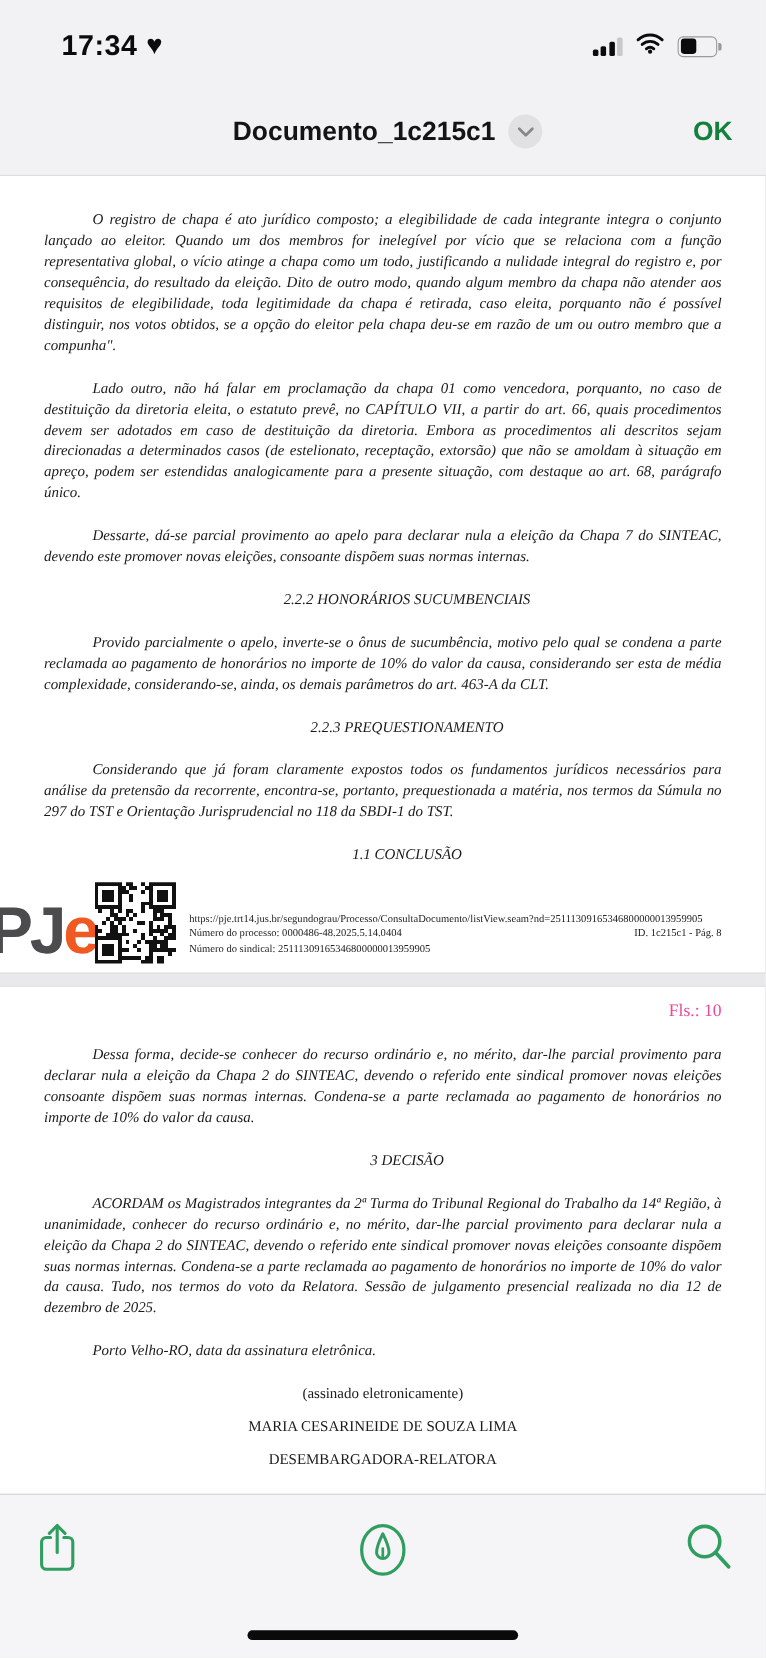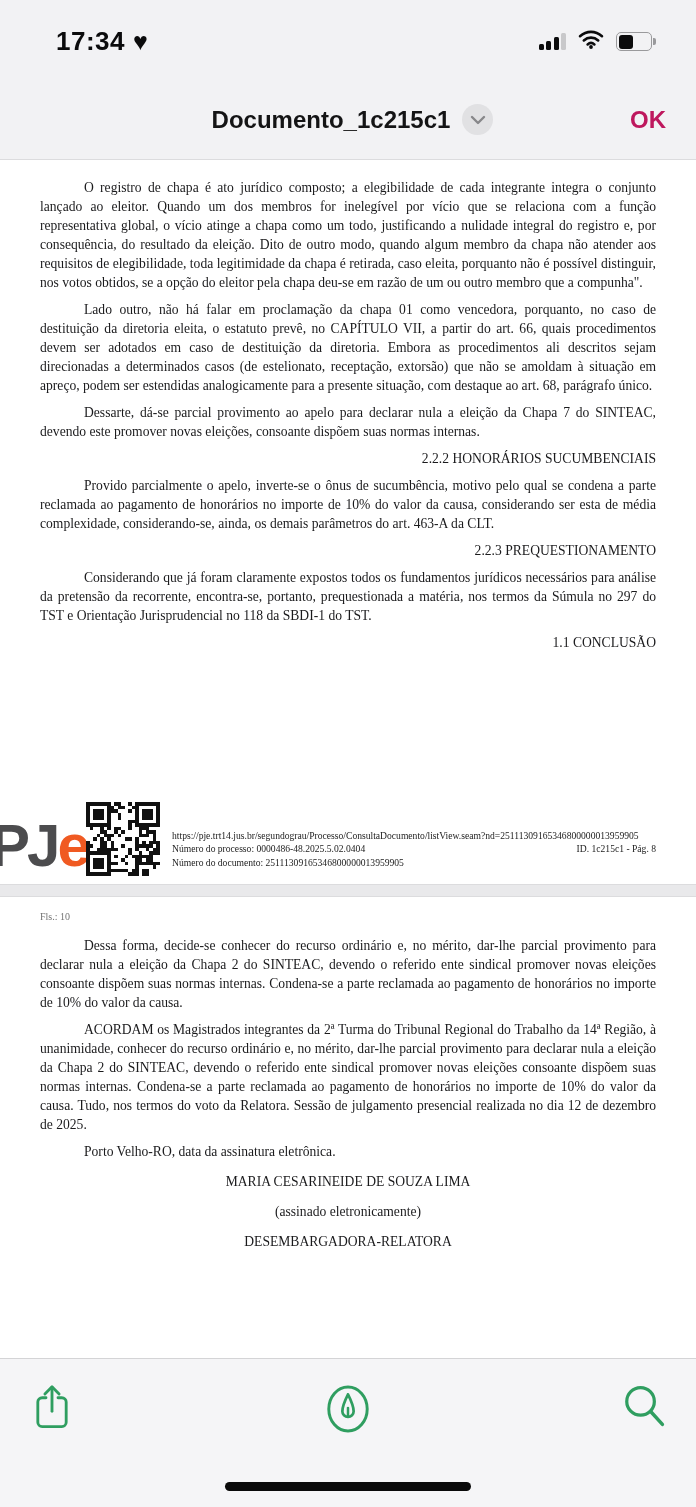--- a/index.html
+++ b/index.html
@@ -36,26 +36,26 @@
             background:none; cursor:pointer; }
 
   
   .doc-area { position:absolute; top:160px; left:0; width:696px; height:1198px; background:#e9e9eb;
               display:flex; flex-direction:column; }
   .page { background:#ffffff; box-shadow:0 0 0 1px #dcdcde; position:relative; }
   .page1 { height:724px; padding:10px 40px 0 40px; }
   .page-gap { height:13px; }
   .page2 { flex:1; padding:12px 40px 0 40px; overflow:hidden; }
   .para, .heading { font-family:"Liberation Serif", serif; font-size:13.6px; line-height:19px;
-                    color:#1a1a1c; margin:8px 0; }
+                    color:#1a1a1c; margin:20px 0;font-style:italic; }
   .para { text-align:justify; text-indent:44px; }
-  .heading { text-align:right; text-indent:44px; }
+  .heading { text-align:center; text-indent:44px; }
   .center-line { font-family:"Liberation Serif", serif; font-size:13.6px; line-height:19px;
                  color:#1a1a1c; text-align:center; margin:11px 0; }
-  .fls { font-family:"Liberation Serif", serif; font-size:10px; color:#737373; text-align:left;
+  .fls { font-family:"Liberation Serif", serif; font-size:16px; color:#ec4899; text-align:right;
          margin:2px 0 14px 0; }
 
   
   .p1-footer { position:absolute; left:0; right:40px; bottom:0; height:90px; }
   .pje-logo { position:absolute; left:-10px; bottom:8px; font-size:60px; font-weight:800;
               letter-spacing:-3px; line-height:1; }
   .pje-gray { color:#4c4c4e; } .pje-orange { color:#f05a22; }
   .qr { position:absolute; left:86px; bottom:8px; width:74px; height:74px; }
   .qr svg { width:74px; height:74px; display:block; }
   .sig-block { position:absolute; left:172px; right:0; bottom:15px;
@@ -107,21 +107,21 @@
 
   <div class="navbar">
     <div class="nav-center">
       <span class="nav-title">Documento_1c215c1</span>
       <span class="nav-chevron">
         <svg width="16" height="10" viewBox="0 0 16 10">
             <path d="M2 2 L8 8 L14 2" fill="none" stroke="#87878a" stroke-width="2.4" stroke-linecap="round" stroke-linejoin="round"></path>
           </svg>
       </span>
     </div>
-    <button class="nav-ok" style="color:#be185d;">OK</button>
+    <button class="nav-ok" style="color:#15803d;">OK</button>
   </div>
 
   <div class="doc-area">
 
     <div class="page page1">
       <p class="para">O registro de chapa é ato jurídico composto; a elegibilidade de cada integrante integra o conjunto lançado ao eleitor. Quando um dos membros for inelegível por vício que se relaciona com a função representativa global, o vício atinge a chapa como um todo, justificando a nulidade integral do registro e, por consequência, do resultado da eleição. Dito de outro modo, quando algum membro da chapa não atender aos requisitos de elegibilidade, toda legitimidade da chapa é retirada, caso eleita, porquanto não é possível distinguir, nos votos obtidos, se a opção do eleitor pela chapa deu-se em razão de um ou outro membro que a compunha".</p>
       <p class="para">Lado outro, não há falar em proclamação da chapa 01 como vencedora, porquanto, no caso de destituição da diretoria eleita, o estatuto prevê, no CAPÍTULO VII, a partir do art. 66, quais procedimentos devem ser adotados em caso de destituição da diretoria. Embora as procedimentos ali descritos sejam direcionadas a determinados casos (de estelionato, receptação, extorsão) que não se amoldam à situação em apreço, podem ser estendidas analogicamente para a presente situação, com destaque ao art. 68, parágrafo único.</p>
       <p class="para">Dessarte, dá-se parcial provimento ao apelo para declarar nula a eleição da Chapa 7 do SINTEAC, devendo este promover novas eleições, consoante dispõem suas normas internas.</p>
       <p class="heading">2.2.2 HONORÁRIOS SUCUMBENCIAIS</p>
       <p class="para">Provido parcialmente o apelo, inverte-se o ônus de sucumbência, motivo pelo qual se condena a parte reclamada ao pagamento de honorários no importe de 10% do valor da causa, considerando ser esta de média complexidade, considerando-se, ainda, os demais parâmetros do art. 463-A da CLT.</p>
@@ -360,37 +360,38 @@
                 <rect x="52" y="80" width="4" height="4"></rect>
                 <rect x="56" y="80" width="4" height="4"></rect>
                 <rect x="64" y="80" width="4" height="4"></rect>
                 <rect x="68" y="80" width="4" height="4"></rect>
               </g>
             </svg>
           </div>
         <div class="sig-block">
           <div>https://pje.trt14.jus.br/segundograu/Processo/ConsultaDocumento/listView.seam?nd=25111309165346800000013959905</div>
           <div class="sig-row">
-            <span>Número do processo: 0000486-48.2025.5.02.0404</span>
+            <span>Número do processo: 0000486-48.2025.5.14.0404</span>
             <span>ID. 1c215c1 - Pág. 8</span>
           </div>
-          <div>Número do documento: 25111309165346800000013959905</div>
+          <div>Número do sindical: 25111309165346800000013959905</div>
         </div>
       </div>
     </div>
 
     <div class="page-gap"></div>
 
     <div class="page page2">
       <div class="fls">Fls.: 10</div>
       <p class="para">Dessa forma, decide-se conhecer do recurso ordinário e, no mérito, dar-lhe parcial provimento para declarar nula a eleição da Chapa 2 do SINTEAC, devendo o referido ente sindical promover novas eleições consoante dispõem suas normas internas. Condena-se a parte reclamada ao pagamento de honorários no importe de 10% do valor da causa.</p>
+      <p class="heading">3 DECISÃO</p>
       <p class="para">ACORDAM os Magistrados integrantes da 2ª Turma do Tribunal Regional do Trabalho da 14ª Região, à unanimidade, conhecer do recurso ordinário e, no mérito, dar-lhe parcial provimento para declarar nula a eleição da Chapa 2 do SINTEAC, devendo o referido ente sindical promover novas eleições consoante dispõem suas normas internas. Condena-se a parte reclamada ao pagamento de honorários no importe de 10% do valor da causa. Tudo, nos termos do voto da Relatora. Sessão de julgamento presencial realizada no dia 12 de dezembro de 2025.</p>
       <p class="para">Porto Velho-RO, data da assinatura eletrônica.</p>
+      <p class="center-line">(assinado eletronicamente)</p>
       <p class="center-line">MARIA CESARINEIDE DE SOUZA LIMA</p>
-      <p class="center-line">(assinado eletronicamente)</p>
       <p class="center-line">DESEMBARGADORA-RELATORA</p>
     </div>
   </div>
 
   <div class="toolbar">
     <button class="tb-btn tb-share">
       <svg width="40" height="48" viewBox="0 0 34 44">
         <g fill="none" stroke="#2f9e60" stroke-width="2.6" stroke-linecap="round" stroke-linejoin="round">
           <path d="M11.5 13.5 H8 a4 4 0 0 0 -4 4 V36 a4 4 0 0 0 4 4 H26 a4 4 0 0 0 4 -4 V17.5 a4 4 0 0 0 -4 -4 H22.5"></path>
           <path d="M17 26 V4"></path>

